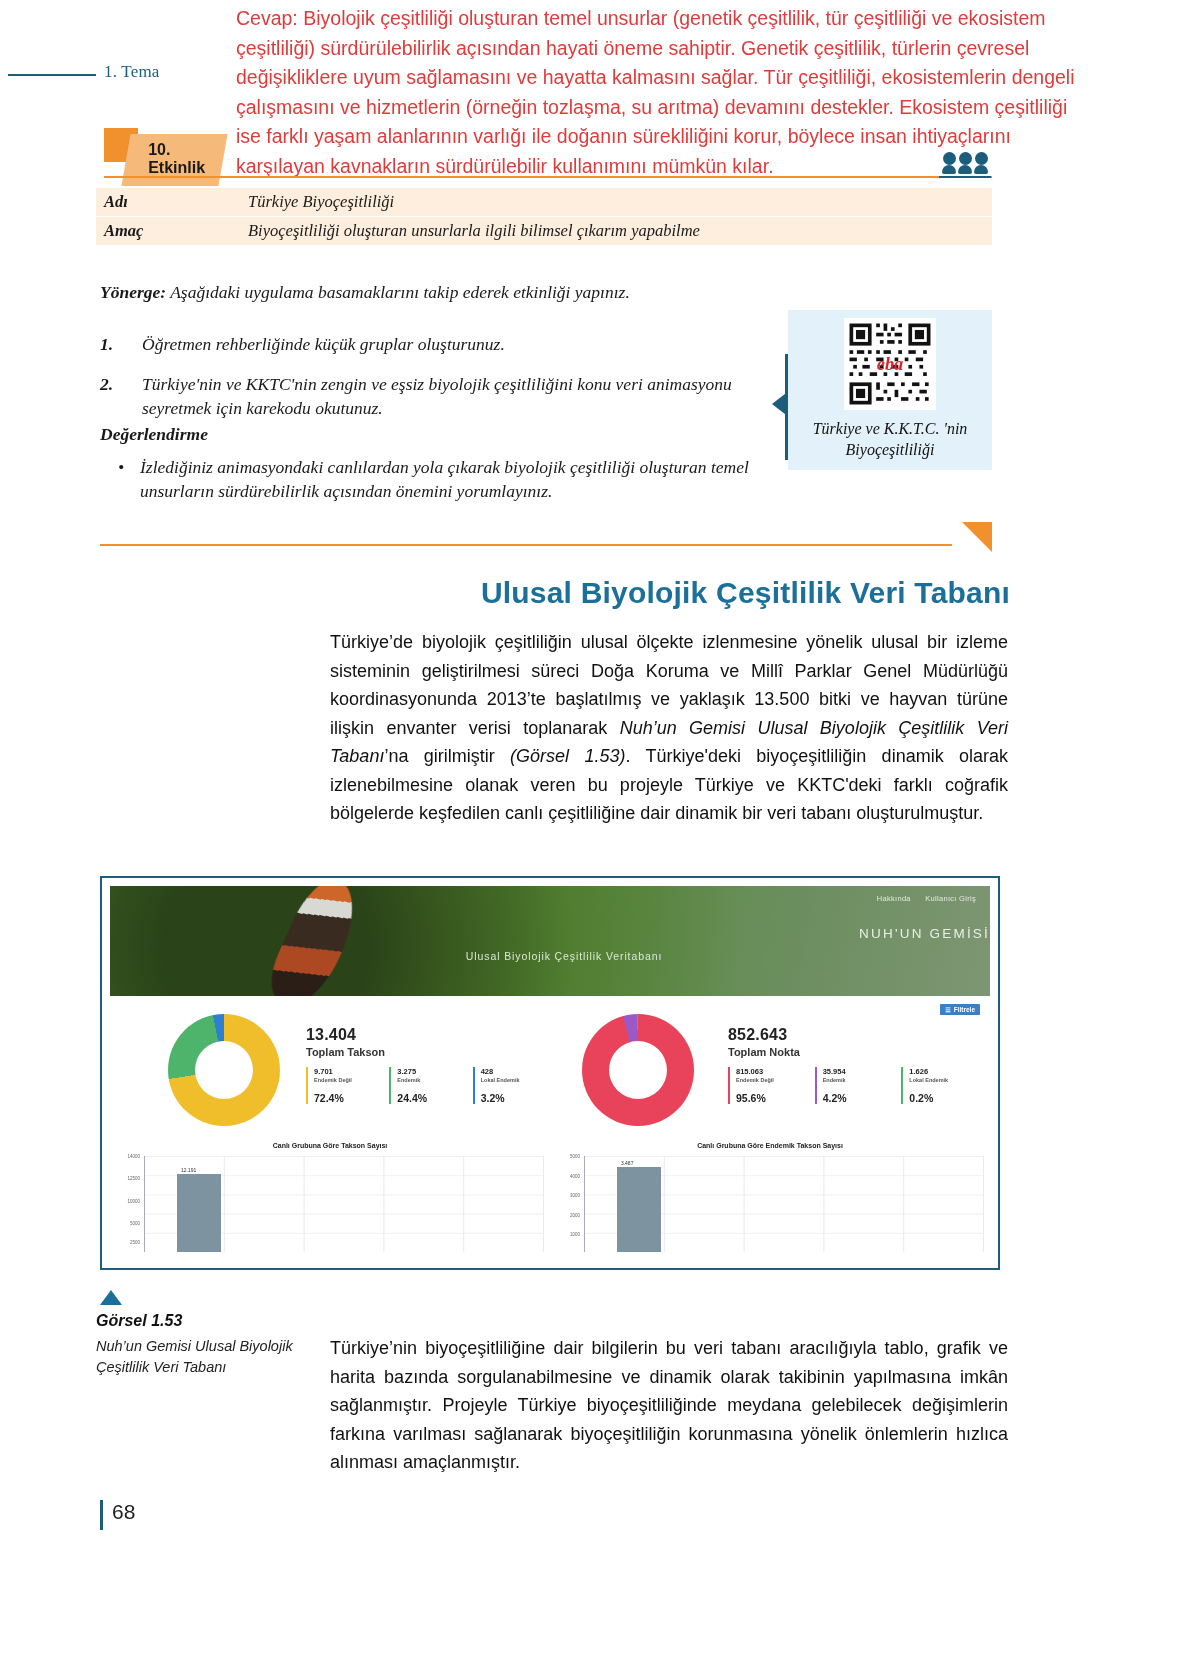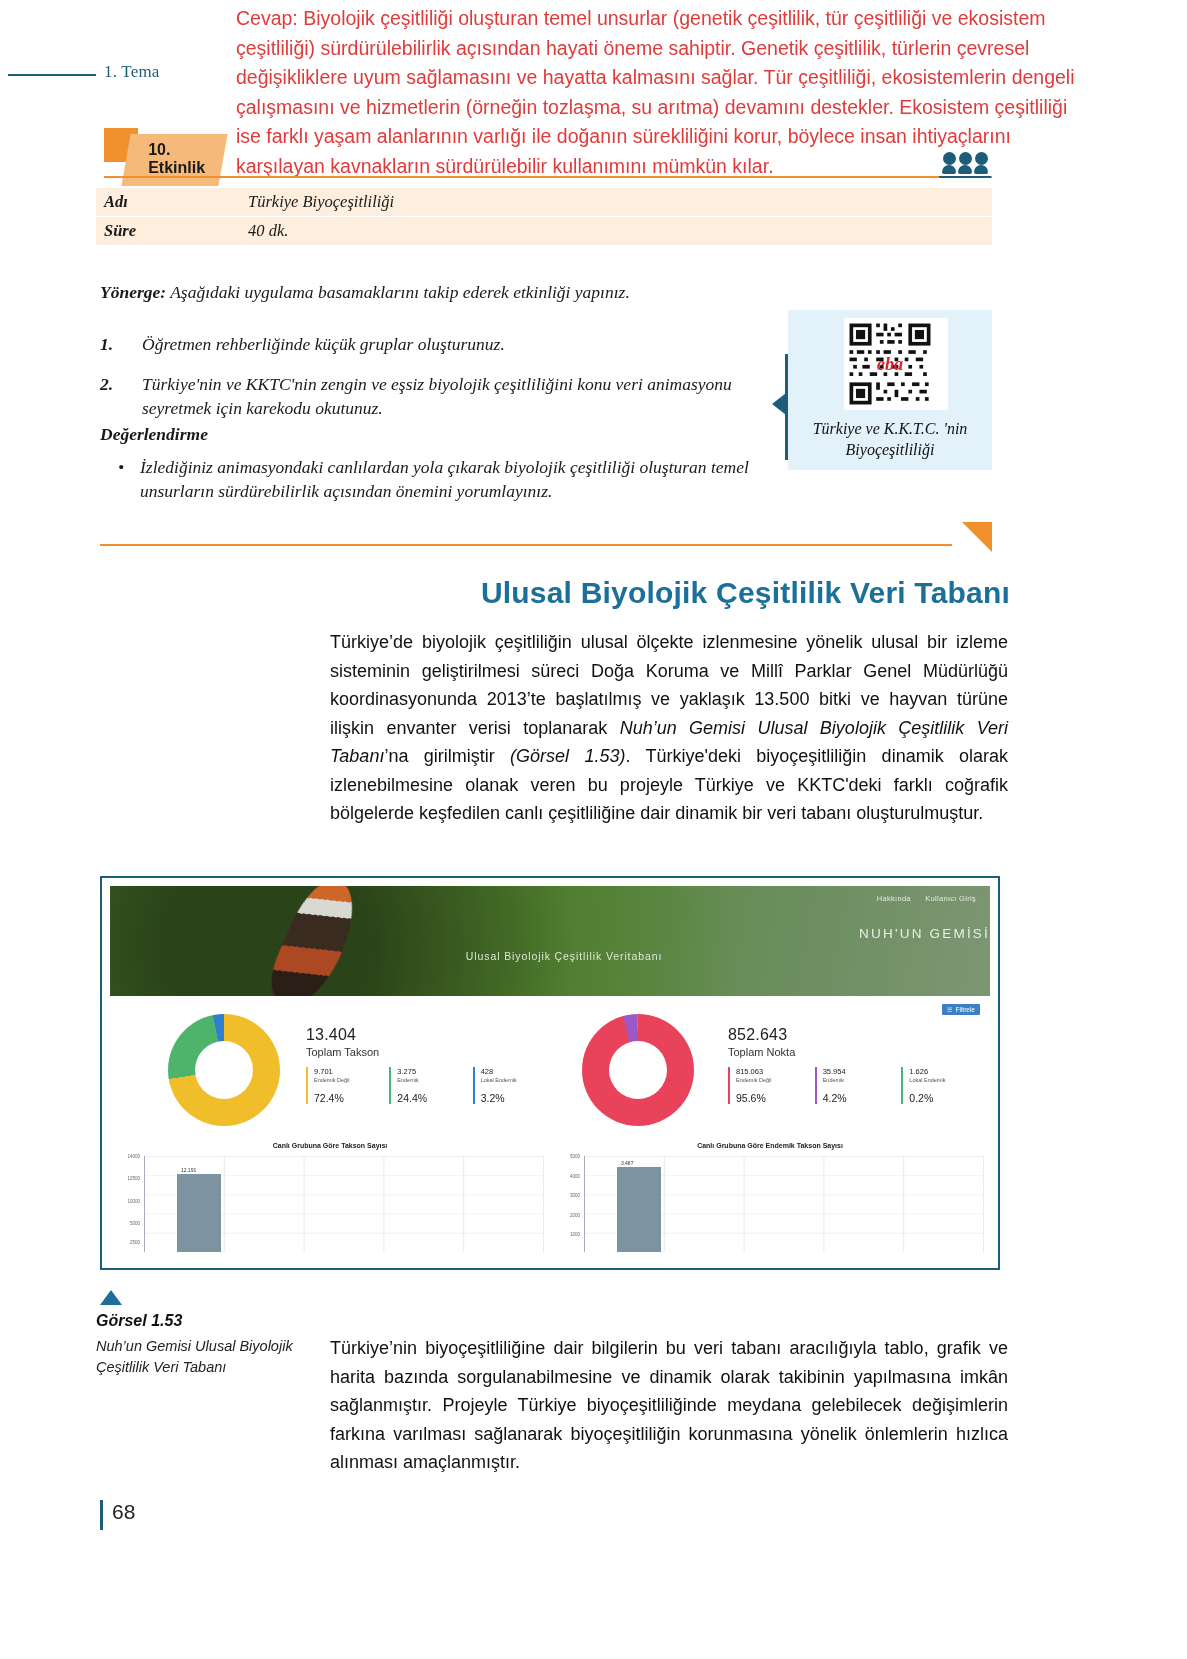--- a/index.html
+++ b/index.html
@@ -96,21 +96,21 @@
   .qr-box{
     position:absolute;left:788px;top:310px;width:204px;height:160px;
     background:#e3f1fa;
   }
   .qr-arrow{
     position:absolute;left:772px;top:390px;width:0;height:0;
     border-top:14px solid transparent;border-bottom:14px solid transparent;
     border-right:18px solid #1b5d7a;
   }
   .qr-arrow-bar{position:absolute;left:785px;top:354px;width:4px;height:106px;background:#1b5d7a;}
-  .qr-img{position:absolute;left:844px;top:318px;width:104px;height:92px;background:#fff;}
+  .qr-img{position:absolute;left:844px;top:318px;width:92px;height:92px;background:#fff;}
   .qr-caption{
     position:absolute;left:788px;top:418px;width:204px;text-align:center;
     font-family:"Liberation Serif",serif;font-style:italic;font-size:16px;line-height:21px;color:#111;
   }
 
   
   .sec-rule{position:absolute;left:100px;top:544px;width:852px;height:2px;background:#f0912d;}
   .sec-corner{position:absolute;left:962px;top:522px;width:30px;height:30px;background:#f0912d;
     clip-path:polygon(0 0,100% 0,100% 100%);}
 
@@ -153,21 +153,21 @@
   }
   .hero-sub{
     position:absolute;left:0;right:0;top:64px;text-align:center;
     color:#dde7d6;font-size:10.5px;letter-spacing:.9px;margin-left:28px;
   }
   .hero-nav{
     position:absolute;right:14px;top:8px;color:#e4eadf;font-size:7.5px;letter-spacing:.3px;
   }
   .hero-nav span{margin-left:12px;}
 
-  .panels{position:absolute;left:0;right:0;top:110px;height:142px;background:#fff;}
+  .panels{position:absolute;left:0;right:0;top:110px;height:142px;background:#fff;font-weight:bold;}
   .panel{position:absolute;top:0;height:142px;}
   .panel.left{left:0;width:50%;}
   .panel.right{left:50%;width:50%;}
 
   .donut{position:absolute;top:18px;width:112px;height:112px;border-radius:50%;}
   .panel.left .donut{left:58px;
     background:conic-gradient(#f0bd2b 0 72.4%, #4fb46b 72.4% 96.8%, #2f7fd1 96.8% 100%);}
   .panel.right .donut{left:32px;
     background:conic-gradient(#e8435a 0 95.6%, #9b59c7 95.6% 99.8%, #4fb46b 99.8% 100%);}
   .donut::after{content:"";position:absolute;left:50%;top:50%;width:58px;height:58px;
@@ -253,22 +253,22 @@
     <div class="underline"></div>
   </div>
 
   <table class="info-table">
     <tbody>
         <tr>
       <td class="k">Adı</td>
       <td>Türkiye Biyoçeşitliliği</td>
     </tr>
     <tr>
-      <td class="k">Süre</td>
-      <td>40 dk.</td>
+      <td class="k">Amaç</td>
+      <td>Biyoçeşitliliği oluşturan unsurlarla ilgili bilimsel çıkarım yapabilme</td>
     </tr>
   </tbody>
     </table>
 
   <div class="yonerge">
     <b>Yönerge:</b><span> Aşağıdaki uygulama basamaklarını takip ederek etkinliği yapınız.</span>
   </div>
 
   <div class="steps">
     <div class="step">

